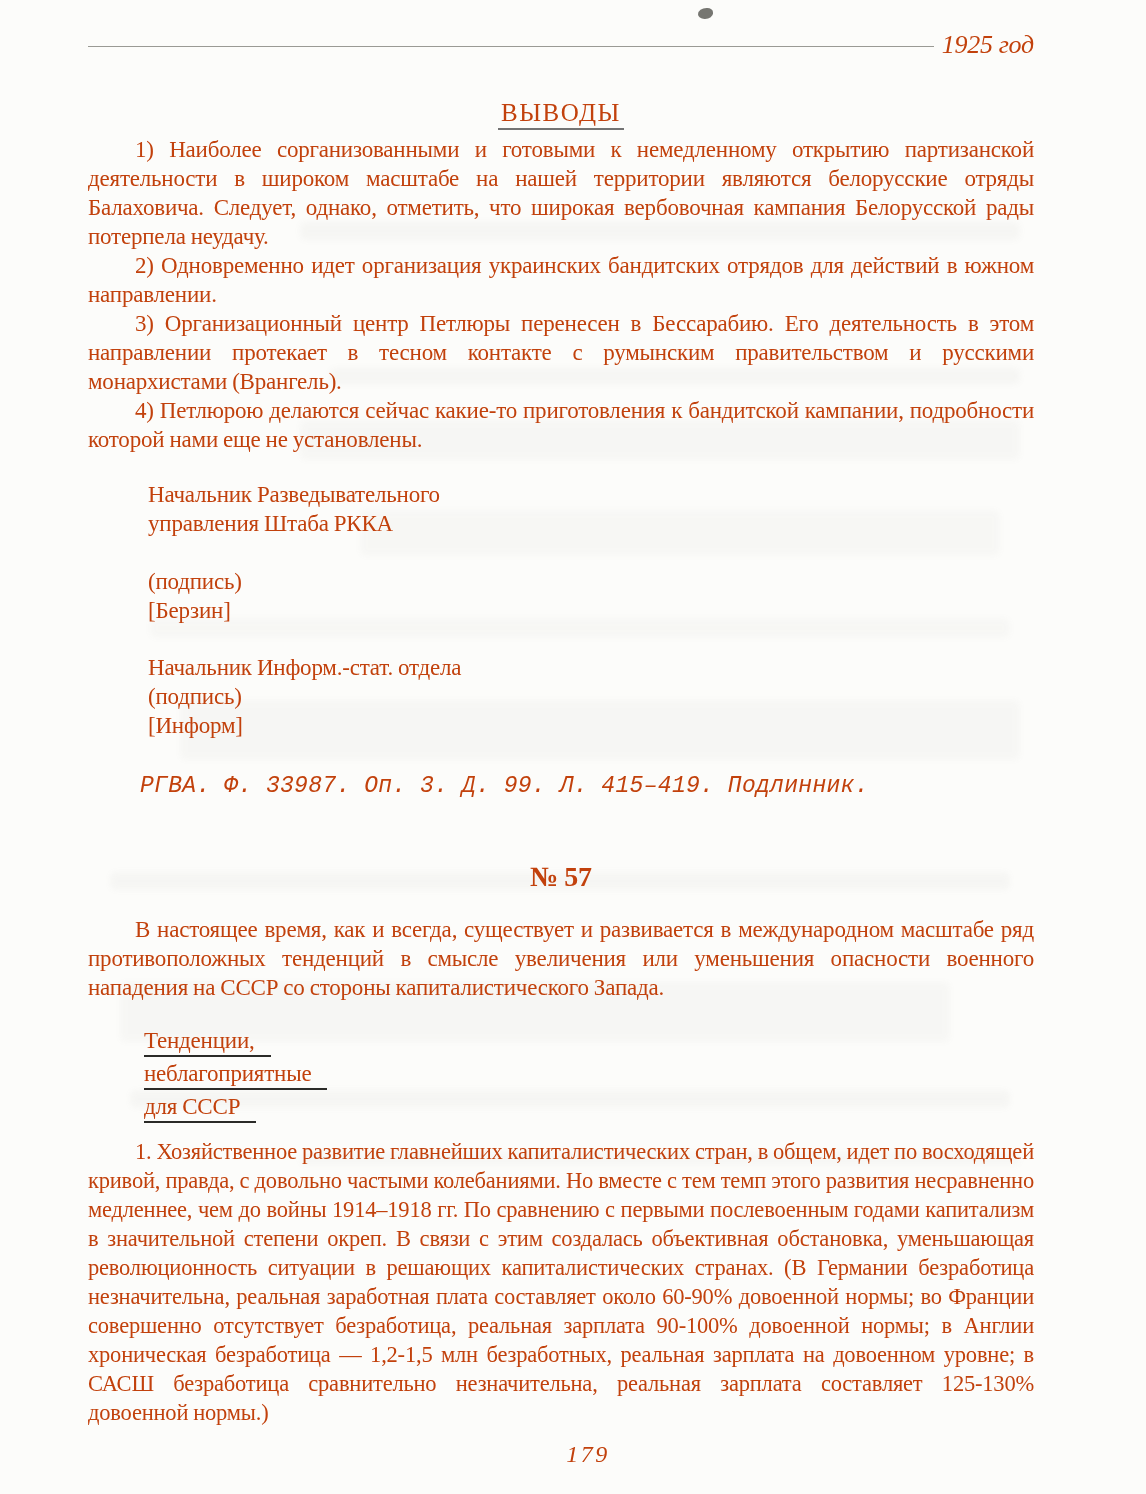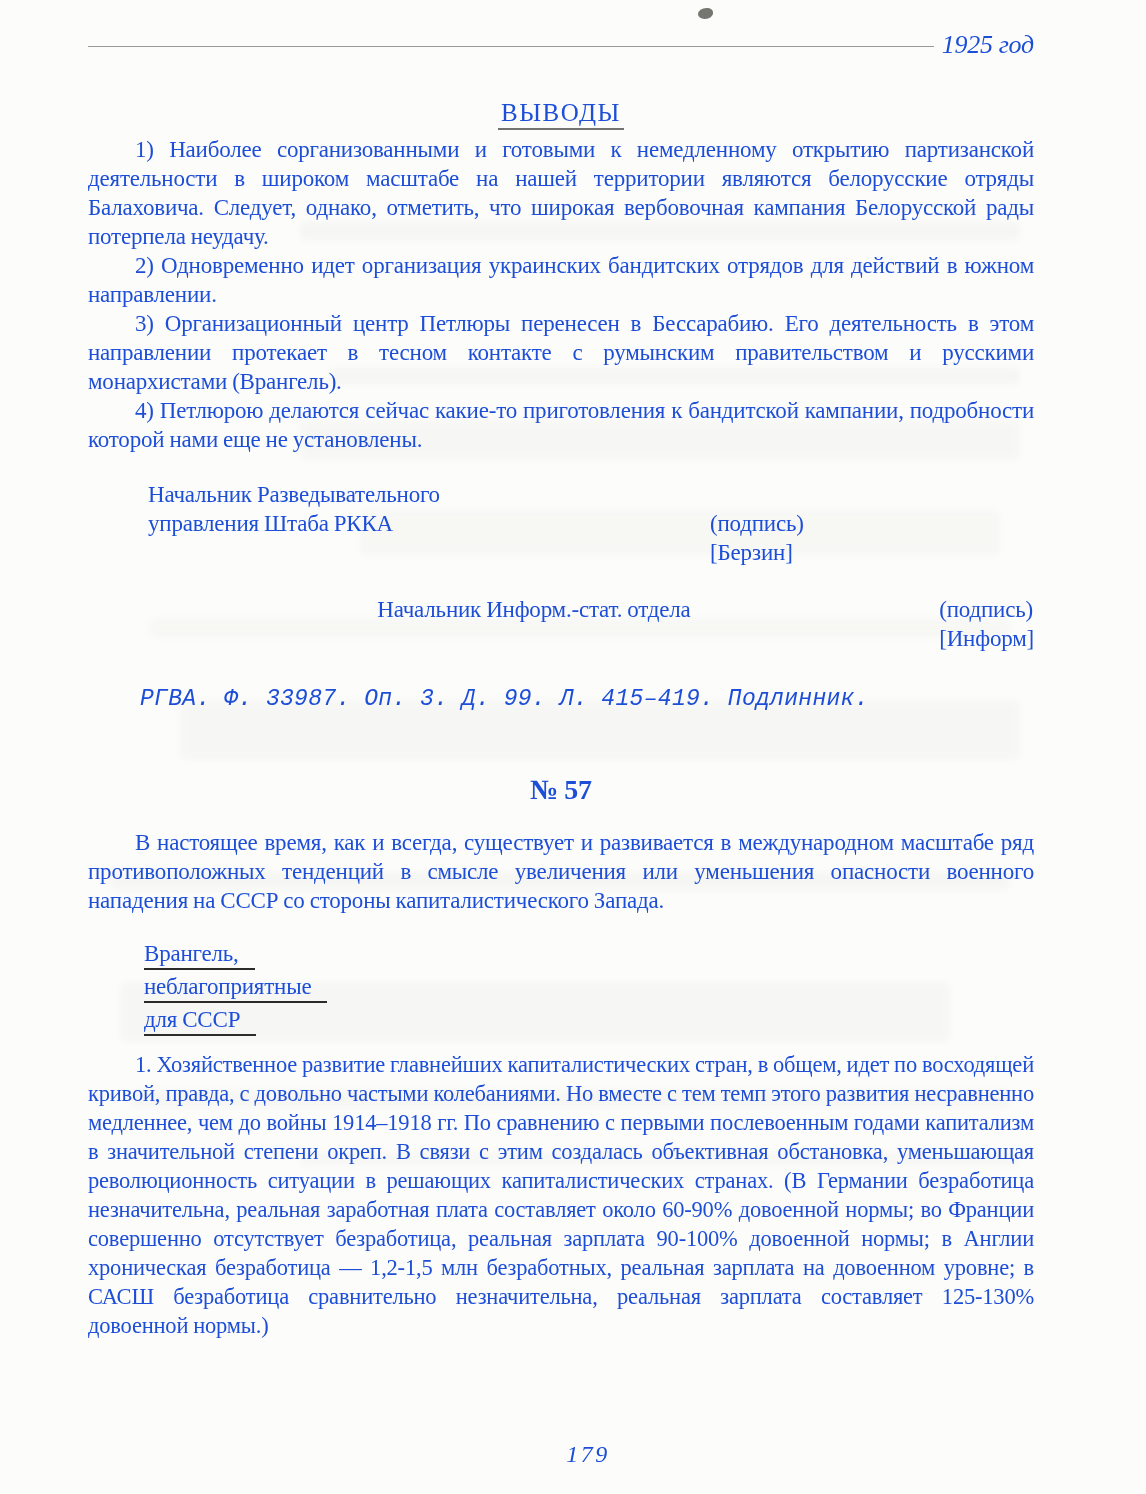--- a/index.html
+++ b/index.html
@@ -6,21 +6,21 @@
   body{
     width:1146px;height:1494px;
     background:#e9e9e7;
     font-family:"Liberation Serif","DejaVu Serif",serif;
   }
   .page{
     position:relative;
     width:1146px;height:1494px;
     box-sizing:border-box;
     background:#fcfcfa;
-    color:#1d4ed8;
+    color:#c2410c;
     padding:30px 112px 0 88px;
     font-size:23px;
     line-height:29px;
     letter-spacing:-0.2px;
     word-spacing:-0.5px;
     overflow:hidden;
   }
   .page > *{position:relative;z-index:2;}
   
   .artifacts{position:absolute;inset:0;z-index:1;}
@@ -36,21 +36,21 @@
   .center{text-align:center;}
   .vyvody-wrap{margin:0 0 5px 0;}
   .vyvody{
     display:inline-block;font-size:25px;letter-spacing:1.5px;
     border-bottom:2px solid #737373;padding:0 3px 1px;
   }
 
   .para{margin:0;text-align:justify;text-indent:47px;}
 
   .sig-block{margin:26px 0 0 60px;}
-  .sig-row{display:flex;}
+  .sig-row{display:flex;flex-direction:column;}
   .sig-left{width:562px;flex:none;}
   .sig-right{flex:none;}
   .offset-1line{margin-top:29px;}
   .sig-row-2{margin-top:28px;justify-content:flex-end;}
 
   .source{
     margin:32px 0 0 52px;
     font-style:italic;
     letter-spacing:0.3px;
     font-family:Liberation Mono, monospace;
@@ -132,21 +132,21 @@
     <p class="source">РГВА. Ф. 33987. Оп. 3. Д. 99. Л. 415–419. Подлинник.</p>
   </section>
 
   <section>
     <div class="center doc-number">№ 57</div>
 
 
     <p class="para intro">В настоящее время, как и всегда, существует и развивается в международном масштабе ряд противоположных тенденций в смысле увеличения или уменьшения опасности военного нападения на СССР со стороны капиталистического Запада.</p>
 
     <div class="side-heading">
-      <div><span class="u">Врангель,</span></div>
+      <div><span class="u">Тенденции,</span></div>
       <div><span class="u">неблагоприятные</span></div>
       <div><span class="u">для СССР</span></div>
     </div>
 
     <p class="para body-par">1. Хозяйственное развитие главнейших капиталистических стран, в общем, идет по восходящей кривой, правда, с довольно частыми колебаниями. Но вместе с тем темп этого развития несравненно медленнее, чем до войны 1914–1918 гг. По сравнению с первыми послевоенным годами капитализм в значительной степени окреп. В связи с этим создалась объективная обстановка, уменьшающая революционность ситуации в решающих капиталистических странах. (В Германии безработица незначительна, реальная заработная плата составляет около 60-90% довоенной нормы; во Франции совершенно отсутствует безработица, реальная зарплата 90-100% довоенной нормы; в Англии хроническая безработица — 1,2-1,5 млн безработных, реальная зарплата на довоенном уровне; в САСШ безработица сравнительно незначительна, реальная зарплата составляет 125-130% довоенной нормы.)</p>
   </section>
 
   <footer class="page-footer">
     <span class="page-num">179</span>
   </footer>

